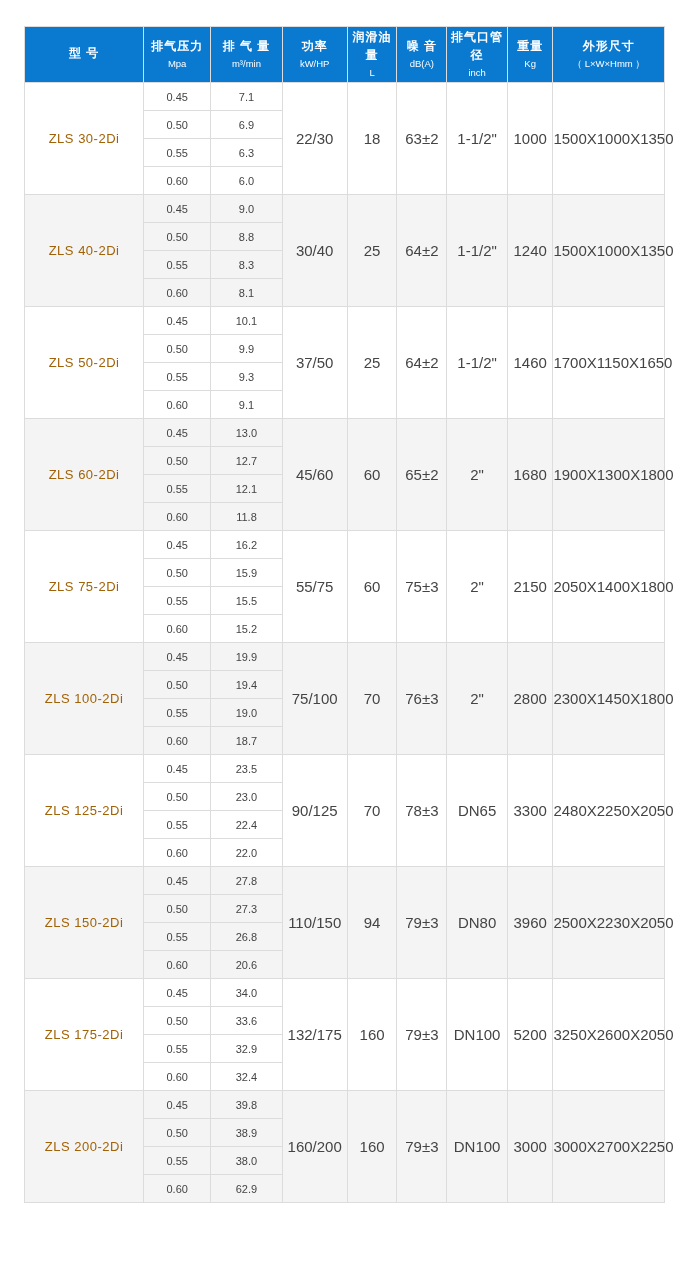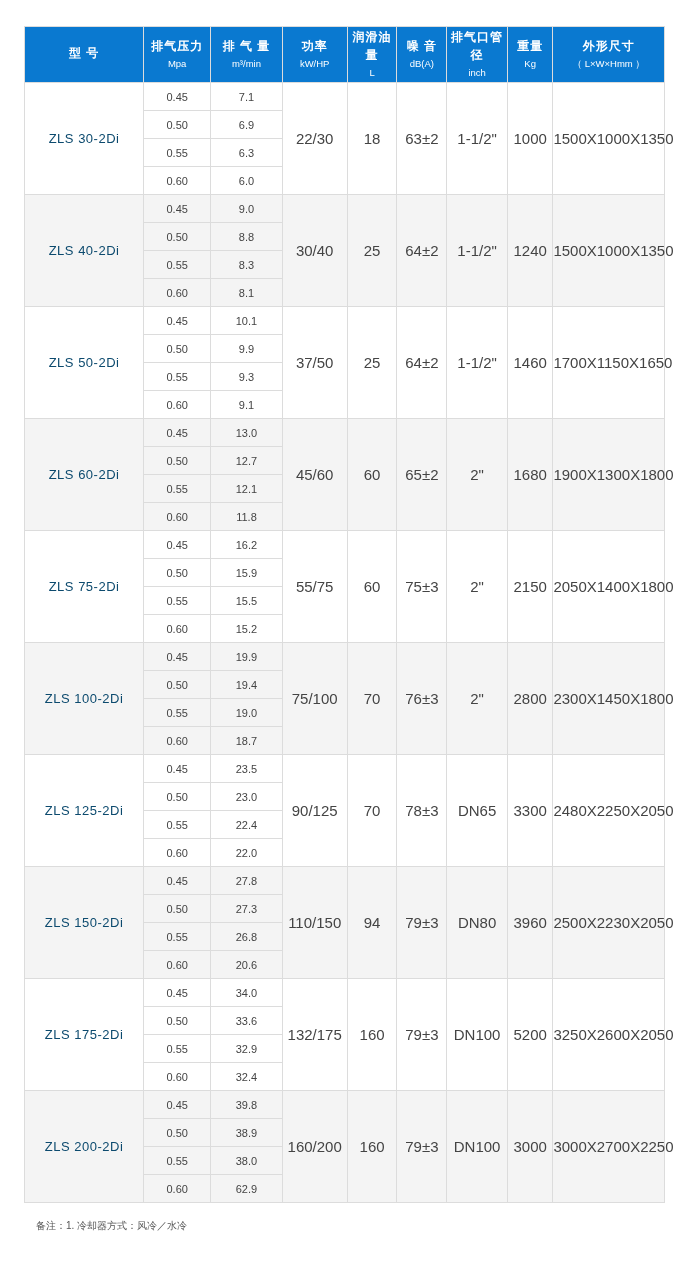--- a/index.html
+++ b/index.html
@@ -48,21 +48,21 @@
     display: block;
   }
   thead th .t2 {
     font-size: 9.5px;
     font-weight: normal;
     display: block;
     margin-top: 2px;
   }
   td.model {
     font-size: 13px;
-    color: #0c4a6e;
+    color: #a16207;
     letter-spacing: 0.5px;
     font-weight: normal;
   }
   td.sub {
     height: 27px;
     font-size: 11px;
     color: #444;
   }
   td.merged {
     font-size: 15px;
@@ -379,16 +379,15 @@
           <td class="sub">38.0</td>
         </tr>
         <tr class="band-b">
           <td class="sub">0.60</td>
           <td class="sub">62.9</td>
         </tr>
       </tbody>
   </table>
 
   <div class="notes">
-    <div class="line"><span>备注：</span><span>1. 冷却器方式：风冷／水冷</span></div>
   </div>
 
 </div>
 
 </body></html>

